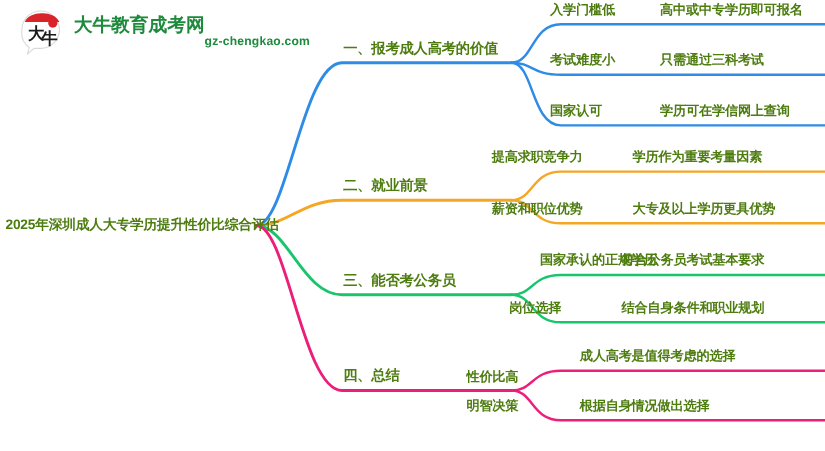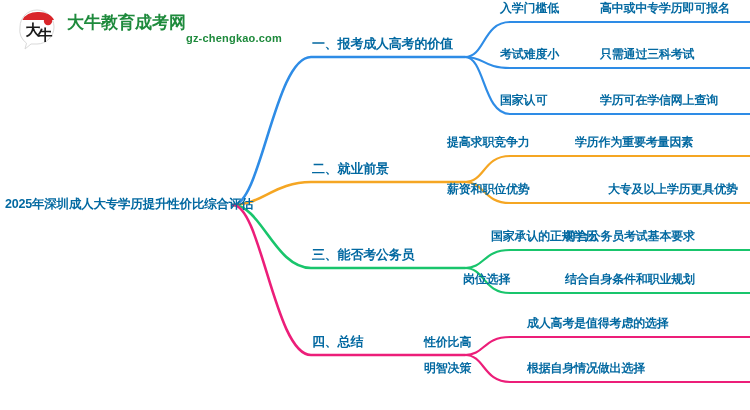--- a/index.html
+++ b/index.html
@@ -58,21 +58,21 @@
     font-weight: bold;
     color: #1e8a3c;
     letter-spacing: 0.2px;
     white-space: nowrap;
   }
 
   
   .node {
     position: absolute;
     white-space: nowrap;
-    color: #0369a1;
+    color: #4d7c0f;
     line-height: 1.1;
   }
   .node-root {
     font-size: 12.5px;
     font-weight: bold;
     letter-spacing: -0.2px;
     transform: translateY(-50%);
     text-align: right;
   }
   .node-branch {
@@ -136,21 +136,21 @@
     <div class="node node-leaf" style="left: 500px; top: 9px;">入学门槛低</div>
     <div class="node node-detail" style="left: 600px; top: 9px;">高中或中专学历即可报名</div>
     <div class="node node-leaf" style="left: 500px; top: 55px;">考试难度小</div>
     <div class="node node-detail" style="left: 600px; top: 55px;">只需通过三科考试</div>
     <div class="node node-leaf" style="left: 500px; top: 101px;">国家认可</div>
     <div class="node node-detail" style="left: 600px; top: 101px;">学历可在学信网上查询</div>
     <div class="node node-branch" style="left: 312px; top: 169px;">二、就业前景</div>
     <div class="node node-leaf" style="left: 447px; top: 143px;">提高求职竞争力</div>
     <div class="node node-detail" style="left: 575px; top: 143px;">学历作为重要考量因素</div>
     <div class="node node-leaf" style="left: 447px; top: 190px;">薪资和职位优势</div>
-    <div class="node node-detail" style="left: 575px; top: 190px; margin-left: 33px;">大专及以上学历更具优势</div>
+    <div class="node node-detail" style="left: 575px; top: 190px;">大专及以上学历更具优势</div>
     <div class="node node-branch" style="left: 312px; top: 255px;">三、能否考公务员</div>
     <div class="node node-leaf" style="left: 463px; top: 237px; padding-left: 28px;">国家承认的正规学历</div>
     <div class="node node-detail" style="left: 565px; top: 237px;">符合公务员考试基本要求</div>
     <div class="node node-leaf" style="left: 463px; top: 280px;">岗位选择</div>
     <div class="node node-detail" style="left: 565px; top: 280px;">结合自身条件和职业规划</div>
     <div class="node node-branch" style="left: 312px; top: 342px;">四、总结</div>
     <div class="node node-leaf" style="left: 424px; top: 343px;">性价比高</div>
     <div class="node node-detail" style="left: 527px; top: 324px;">成人高考是值得考虑的选择</div>
     <div class="node node-leaf" style="left: 424px; top: 369px;">明智决策</div>
     <div class="node node-detail" style="left: 527px; top: 369px;">根据自身情况做出选择</div>

